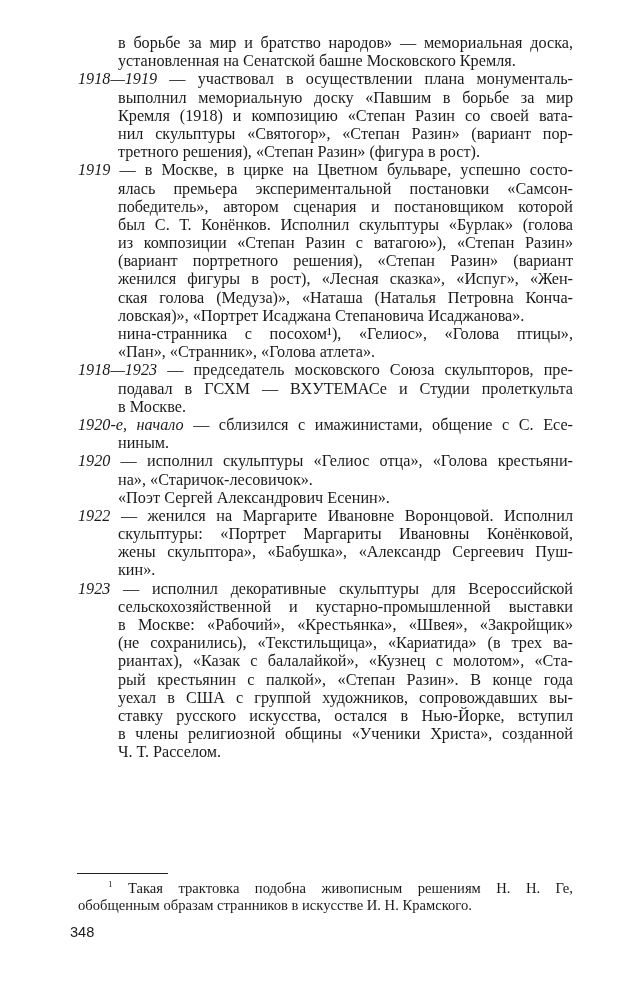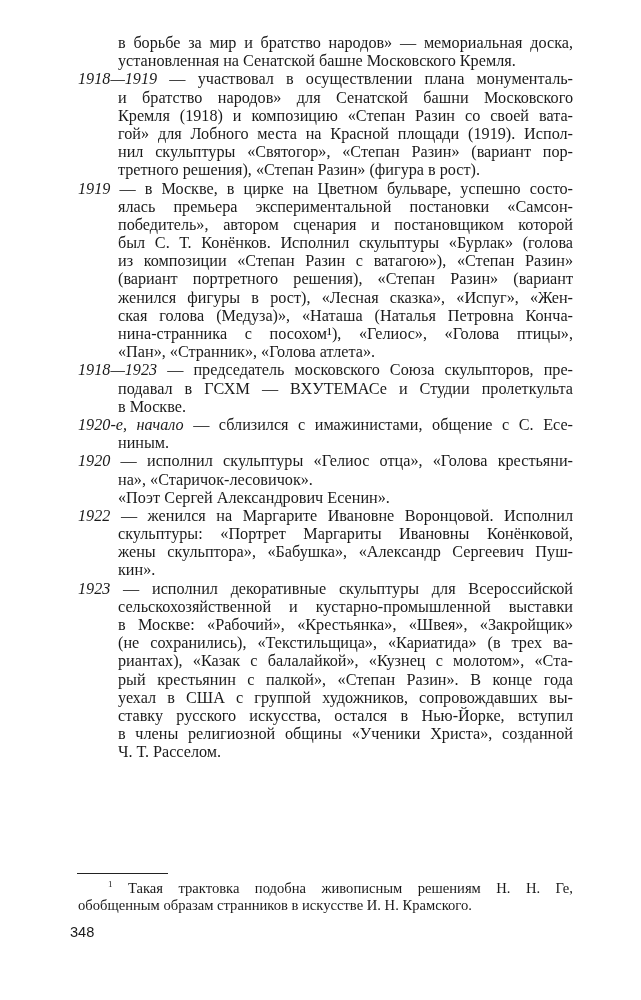--- a/index.html
+++ b/index.html
@@ -25,36 +25,36 @@
 <div class="page">
   <div class="text">
 
     <div class="entry">
       <span class="line indent">в борьбе за мир и братство народов» — мемориальная доска,</span>
       <span class="line indent last">установленная на Сенатской башне Московского Кремля.</span>
     </div>
 
     <div class="entry">
       <span class="line"><span class="date">1918—1919</span><span> — участвовал в осуществлении плана монументаль-</span></span>
-      <span class="line indent">и братство народов» для Сенатской башни Московского</span>
+      <span class="line indent">выполнил мемориальную доску «Павшим в борьбе за мир</span>
       <span class="line indent">Кремля (1918) и композицию «Степан Разин со своей вата-</span>
-      <span class="line indent">гой» для Лобного места на Красной площади (1919). Испол-</span>
       <span class="line indent">нил скульптуры «Святогор», «Степан Разин» (вариант пор-</span>
       <span class="line indent last">третного решения), «Степан Разин» (фигура в рост).</span>
     </div>
 
     <div class="entry">
       <span class="line"><span class="date">1919</span><span> — в Москве, в цирке на Цветном бульваре, успешно состо-</span></span>
       <span class="line indent">ялась премьера экспериментальной постановки «Самсон-</span>
       <span class="line indent">победитель», автором сценария и постановщиком которой</span>
       <span class="line indent">был С. Т. Конёнков. Исполнил скульптуры «Бурлак» (голова</span>
       <span class="line indent">из композиции «Степан Разин с ватагою»), «Степан Разин»</span>
       <span class="line indent">(вариант портретного решения), «Степан Разин» (вариант</span>
       <span class="line indent">женился фигуры в рост), «Лесная сказка», «Испуг», «Жен-</span>
       <span class="line indent">ская голова (Медуза)», «Наташа (Наталья Петровна Конча-</span>
+      <span class="line indent last">ловская)», «Портрет Исаджана Степановича Исаджанова».</span>
     </div>
 
     <div class="entry">
       <span class="line indent">нина-странника с посохом¹), «Гелиос», «Голова птицы»,</span>
       <span class="line indent last">«Пан», «Странник», «Голова атлета».</span>
     </div>
 
     <div class="entry">
       <span class="line"><span class="date">1918—1923</span><span> — председатель московского Союза скульпторов, пре-</span></span>
       <span class="line indent">подавал в ГСХМ — ВХУТЕМАСе и Студии пролеткульта</span>

